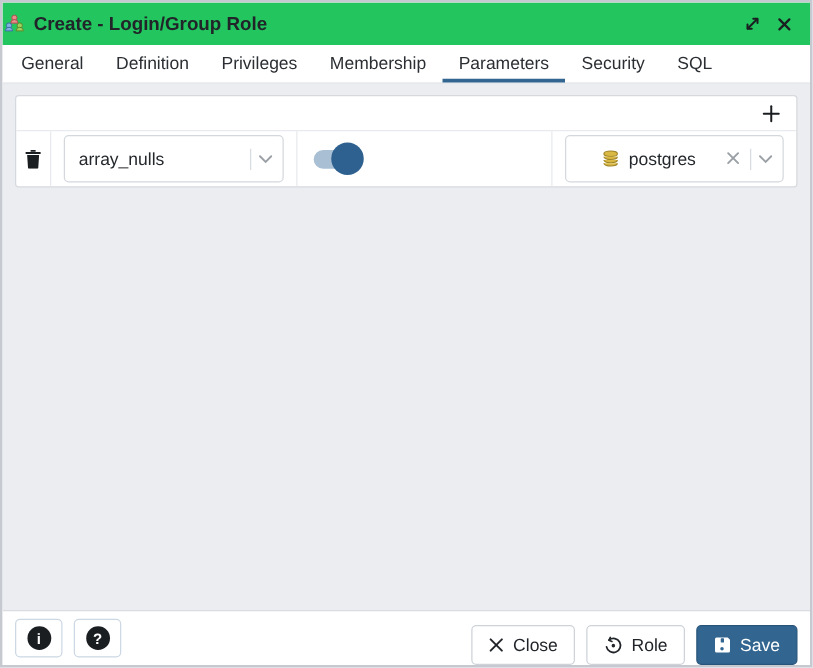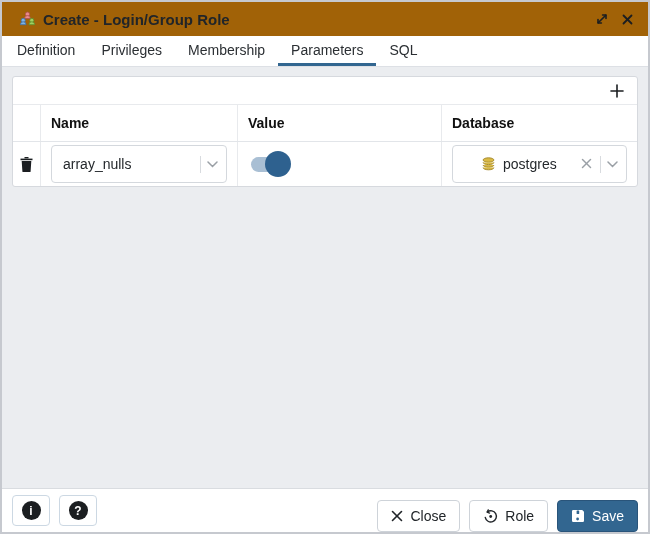--- a/index.html
+++ b/index.html
@@ -10,22 +10,22 @@
     background: #ffffff;
     border: 2px solid #c6c9cf;
     display: flex; flex-direction: column;
     overflow: hidden;
   }
 
   
   .titlebar {
     height: 34px; flex: 0 0 34px;
     display: flex; align-items: center;
-    padding: 0 12px 0 16px; gap: 7px;
-    background: #a16207;
+    padding: 0 12px 0 0; gap: 7px;
+    background: #22c55e;
   }
   .titlebar .title { font-size: 15px; font-weight: bold; color: #212529; }
   .titlebar .spacer { flex: 1; }
   .win-icon { width: 18px; height: 18px; display:flex; align-items:center; justify-content:center; cursor:pointer; }
 
   
   .tabbar {
     height: 31px; flex: 0 0 31px;
     display: flex; align-items: stretch;
     padding: 0 2px;
@@ -167,45 +167,41 @@
   </span>
   <span class="win-icon">
     <svg width="13" height="13" viewBox="0 0 13 13" stroke="#1b1e21" stroke-width="1.8" stroke-linecap="round">
       <path d="M2.5 2.5 L10.5 10.5"></path>
         <path d="M10.5 2.5 L2.5 10.5"></path>
     </svg>
   </span>
 </div>
 
 <div class="tabbar">
+  <div class="tab">General</div>
   <div class="tab">Definition</div>
   <div class="tab">Privileges</div>
   <div class="tab">Membership</div>
   <div class="tab active">Parameters</div>
+  <div class="tab">Security</div>
   <div class="tab">SQL</div>
 </div>
 
 <div class="content">
   <div class="param-table">
 
     <div class="table-toolbar">
       <span style="display:flex;cursor:pointer;">
         <svg width="16" height="16" viewBox="0 0 16 16" stroke="#1b1e21" stroke-width="1.6" stroke-linecap="round">
           <path d="M8 2 L8 14"></path>
             <path d="M2 8 L14 8"></path>
         </svg>
       </span>
     </div>
 
-    <div class="grid-header">
-      <div class="gcell c-del"></div>
-      <div class="gcell c-name">Name</div>
-      <div class="gcell c-val">Value</div>
-      <div class="gcell c-db last">Database</div>
-    </div>
 
     <div class="grid-row">
       <div class="gcell c-del">
         <button class="trash-btn">
           <svg width="13" height="15" viewBox="0 0 13 15">
             <rect x="0.5" y="1.6" width="12" height="1.6" fill="#1b1e21"></rect>
             <rect x="4.5" y="0" width="4" height="1.4" fill="#1b1e21"></rect>
             <path d="M1.7 4 h9.6 l-0.7 10.4 a0.7 0.7 0 0 1 -0.7 0.6 h-6.8 a0.7 0.7 0 0 1 -0.7 -0.6 z" fill="#1b1e21"></path>
           </svg>
         </button>

